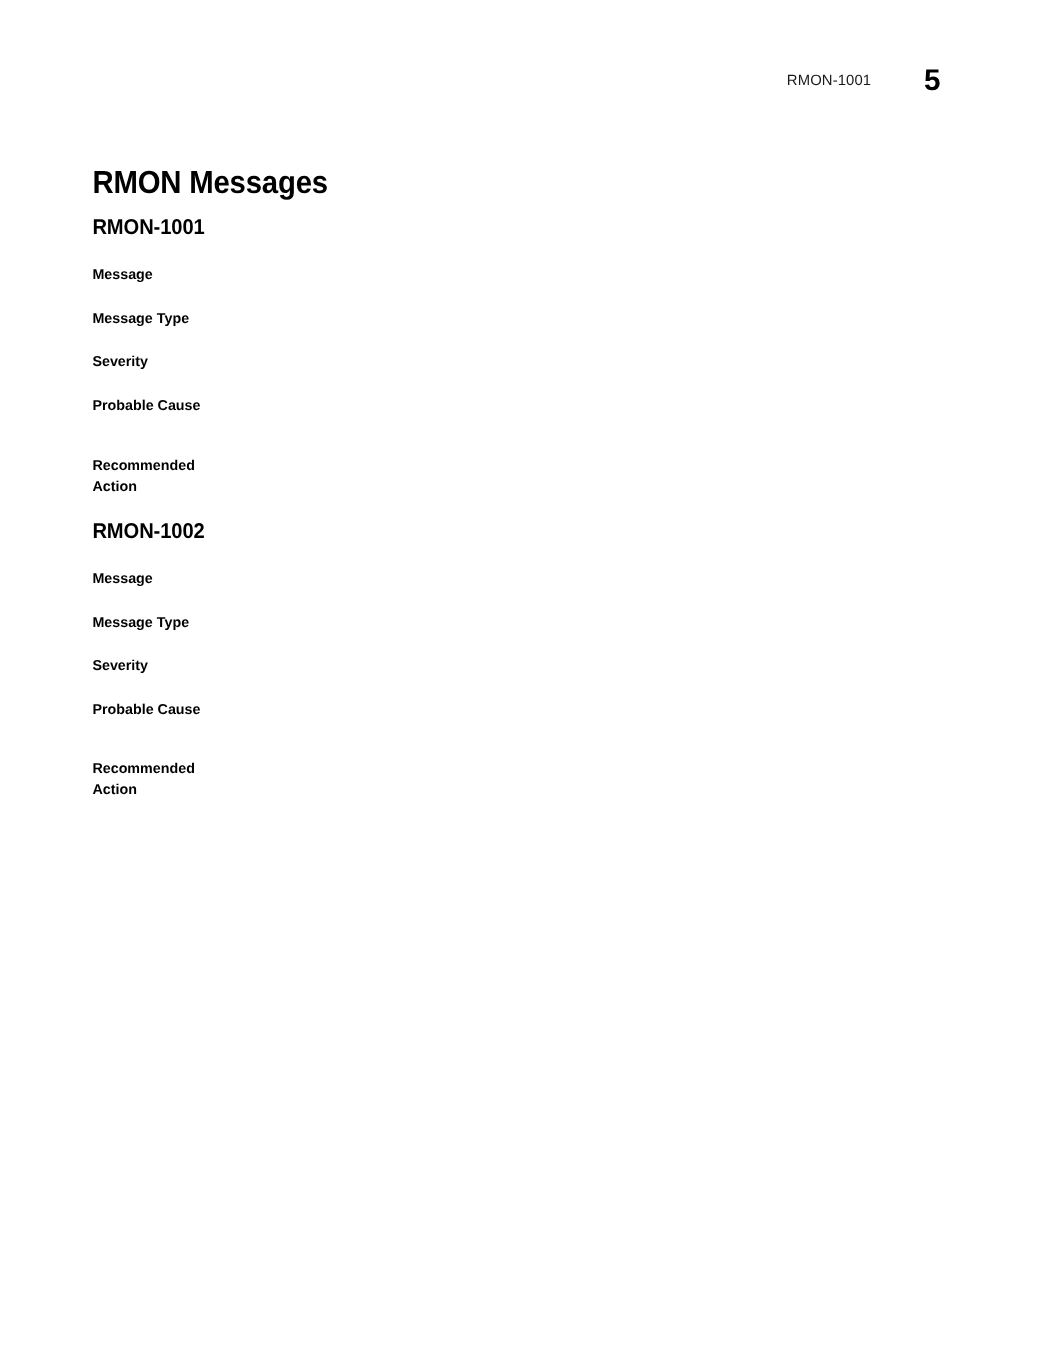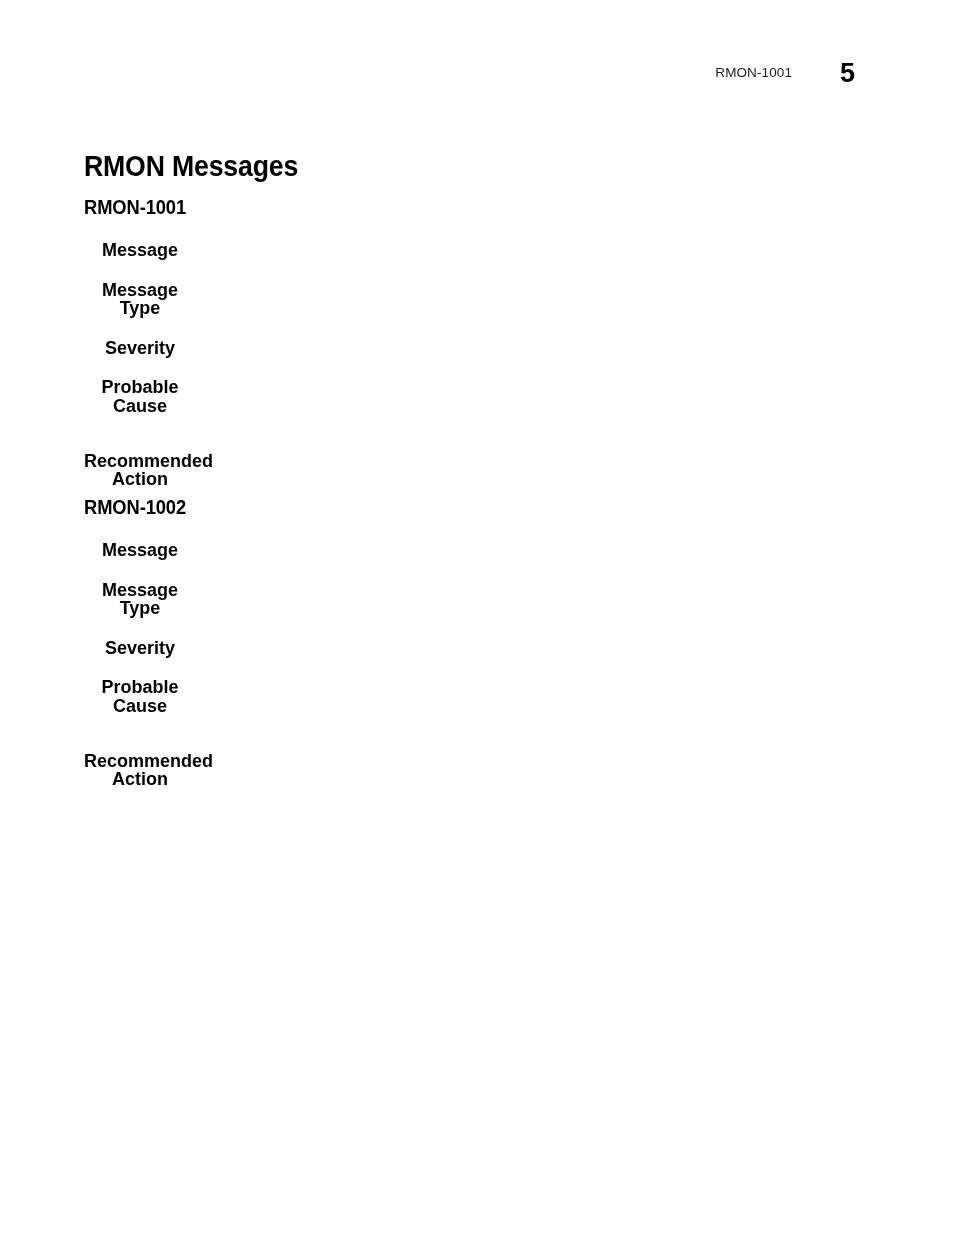--- a/index.html
+++ b/index.html
@@ -92,22 +92,22 @@
     align-items: flex-start;
     margin-bottom: 21px;
   }
   .field-row.tall {
     margin-bottom: 14px;
     margin-top: 19px;
   }
   .field-label {
     width: 112px;
     flex: 0 0 112px;
-    text-align: center;
-    font-size: 18px;
+    text-align: left;
+    font-size: 13px;
     font-weight: 700;
     line-height: 18.6px;
     color: #000000;
     white-space: pre-line;
   }
   .field-value {
     flex: 1 1 auto;
     padding-left: 24px;
     font-size: 13.2px;
     font-weight: 400;
@@ -155,21 +155,21 @@
       <div class="field-value"></div>
     </div>
 
     <div class="field-row" style="margin-top:36px;">
       <div class="field-label">Recommended
 Action</div>
       <div class="field-value"></div>
     </div>
   </div>
 
-  <div class="message-section" style="top:496px;">
+  <div class="message-section" style="top:472px;">
     <h2 class="section-heading">RMON-1002</h2>
 
     <div class="field-row">
       <div class="field-label">Message</div>
       <div class="field-value"></div>
     </div>
 
     <div class="field-row">
       <div class="field-label">Message Type</div>
       <div class="field-value"></div>

